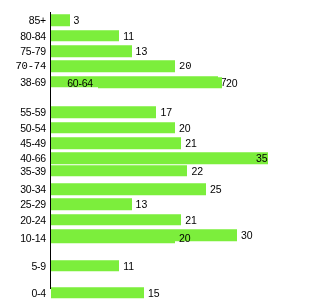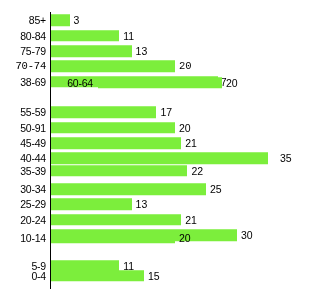--- a/index.html
+++ b/index.html
@@ -102,33 +102,33 @@
         <div class="cat-label">60-64</div>
         <div class="bar" style="width: 124px; background: rgb(124, 238, 60);"></div>
         <div class="val-label" style="left: 179px;">20</div>
       </div>
       <div class="bar-row" style="top: 104.78px;">
         <div class="cat-label">55-59</div>
         <div class="bar" style="width: 105.4px; background: rgb(124, 238, 60);"></div>
         <div class="val-label" style="left: 160.4px;">17</div>
       </div>
       <div class="bar-row" style="top: 120.11px;">
-        <div class="cat-label">50-91</div>
+        <div class="cat-label">50-54</div>
         <div class="bar" style="width: 124px; background: rgb(124, 238, 60);"></div>
         <div class="val-label" style="left: 179px;">20</div>
       </div>
       <div class="bar-row" style="top: 135.44px;">
         <div class="cat-label">45-49</div>
         <div class="bar" style="width: 130.2px; background: rgb(124, 238, 60);"></div>
         <div class="val-label" style="left: 185.2px;">21</div>
       </div>
       <div class="bar-row" style="top: 150.77px;">
-        <div class="cat-label">40-44</div>
+        <div class="cat-label">40-66</div>
         <div class="bar" style="width: 217px; background: rgb(124, 238, 60);"></div>
-        <div class="val-label" style="left: 280px;">35</div>
+        <div class="val-label" style="left: 256px;">35</div>
       </div>
       <div class="bar-row" style="top: 163px; padding-left: 41px;">
         <div class="cat-label">35-39</div>
         <div class="bar" style="width: 136.4px; background: rgb(124, 238, 60);"></div>
         <div class="val-label" style="left: 191.4px;">22</div>
       </div>
       <div class="bar-row" style="top: 181.43px;">
         <div class="cat-label">30-34</div>
         <div class="bar" style="width: 155px; background: rgb(124, 238, 60);"></div>
         <div class="val-label" style="left: 210px;">25</div>
@@ -150,21 +150,21 @@
       <div class="bar-row" style="top: 230px;">
         <div class="cat-label">10-14</div>
         <div class="bar" style="width: 124px; background: rgb(124, 238, 60);"></div>
         <div class="val-label" style="left: 179px;">20</div>
       </div>
       <div class="bar-row" style="top: 258.08px;">
         <div class="cat-label">5-9</div>
         <div class="bar" style="width: 68.2px; background: rgb(124, 238, 60);"></div>
         <div class="val-label" style="left: 123.2px;">11</div>
       </div>
-      <div class="bar-row" style="top: 268px; padding-left: 8px;">
+      <div class="bar-row" style="top: 285px; padding-left: 8px;">
         <div class="cat-label">0-4</div>
         <div class="bar" style="width: 93px; background: rgb(124, 238, 60);"></div>
         <div class="val-label" style="left: 148px;">15</div>
       </div>
     </div>
 
   <div id="axis-line"></div>
 
 </div>
 

